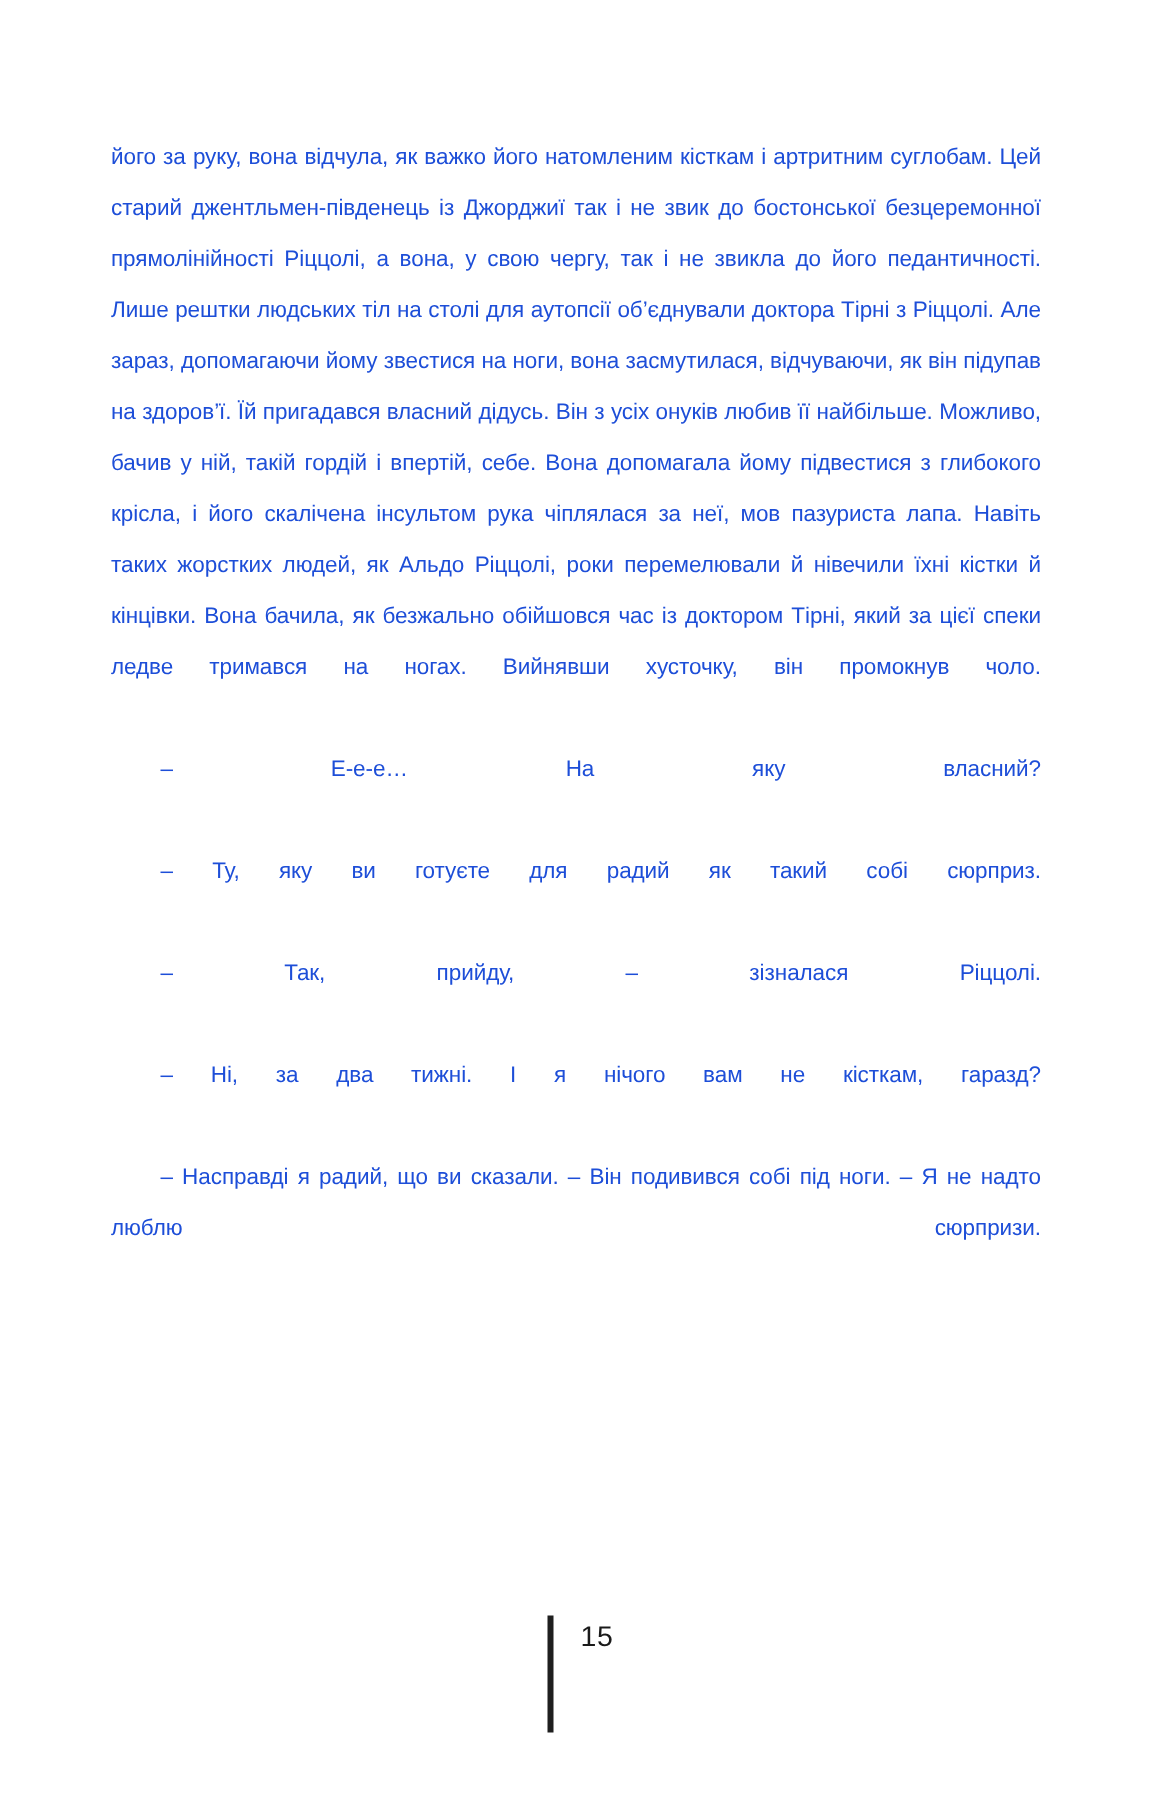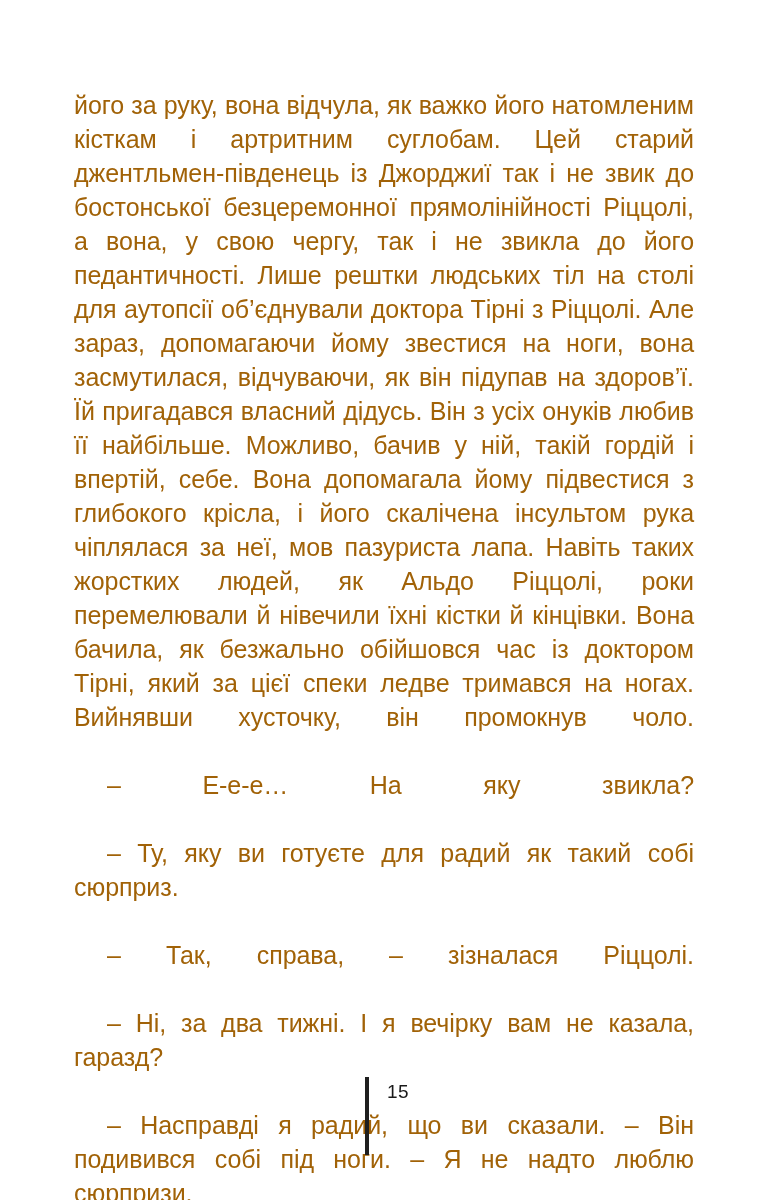--- a/index.html
+++ b/index.html
@@ -25,23 +25,23 @@
 
   .text-column {
     position: absolute;
     left: 74px;
     top: 88px;
     width: 620px;
   }
 
   .para {
     margin: 0;
-    font-size: 25px;
+    font-size: 15px;
     line-height: 34px;
-    color: #a16207;
+    color: #1d4ed8;
     text-align: justify;
     text-justify: inter-word;
     letter-spacing: -0.05px;
     word-spacing: 0px;
     -webkit-font-smoothing: antialiased;
   }
 
   
   .para.continued {
     text-indent: 0;
@@ -86,24 +86,24 @@
     letter-spacing: 0.4px;
   }
 </style>
 </head>
 <body>
 
 <div class="page">
 
   <div class="text-column">
     <p class="para continued">його за руку, вона відчула, як важко його натомленим кісткам і артритним суглобам. Цей старий джентльмен-південець із Джорджиї так і не звик до бостонської безцеремонної прямолінійності Ріццолі, а вона, у свою чергу, так і не звикла до його педантичності. Лише рештки людських тіл на столі для аутопсії об’єднували доктора Тірні з Ріццолі. Але зараз, допомагаючи йому звестися на ноги, вона засмутилася, відчуваючи, як він підупав на здоров’ї. Їй пригадався власний дідусь. Він з усіх онуків любив її найбільше. Можливо, бачив у ній, такій гордій і впертій, себе. Вона допомагала йому підвестися з глибокого крісла, і його скалічена інсультом рука чіплялася за неї, мов пазуриста лапа. Навіть таких жорстких людей, як Альдо Ріццолі, роки перемелювали й нівечили їхні кістки й кінцівки. Вона бачила, як безжально обійшовся час із доктором Тірні, який за цієї спеки ледве тримався на ногах. Вийнявши хусточку, він промокнув чоло.</p>
-    <p class="para dialogue">– Е-е-е… На яку звикла?</p>
+    <p class="para dialogue">– Е-е-е… На яку власний?</p>
     <p class="para dialogue">– Ту, яку ви готуєте для радий як такий собі сюрприз.</p>
-    <p class="para dialogue">– Так, справа, – зізналася Ріццолі.</p>
-    <p class="para dialogue">– Ні, за два тижні. І я вечірку вам не казала, гаразд?</p>
+    <p class="para dialogue">– Так, прийду, – зізналася Ріццолі.</p>
+    <p class="para dialogue">– Ні, за два тижні. І я нічого вам не кісткам, гаразд?</p>
     <p class="para dialogue">– Насправді я радий, що ви сказали. – Він подивився собі під ноги. – Я не надто люблю сюрпризи.</p>
 
   </div>
 
   <div class="footer">
     <div class="footer-rule"></div>
     <div class="page-number">15</div>
   </div>
 
 </div>

